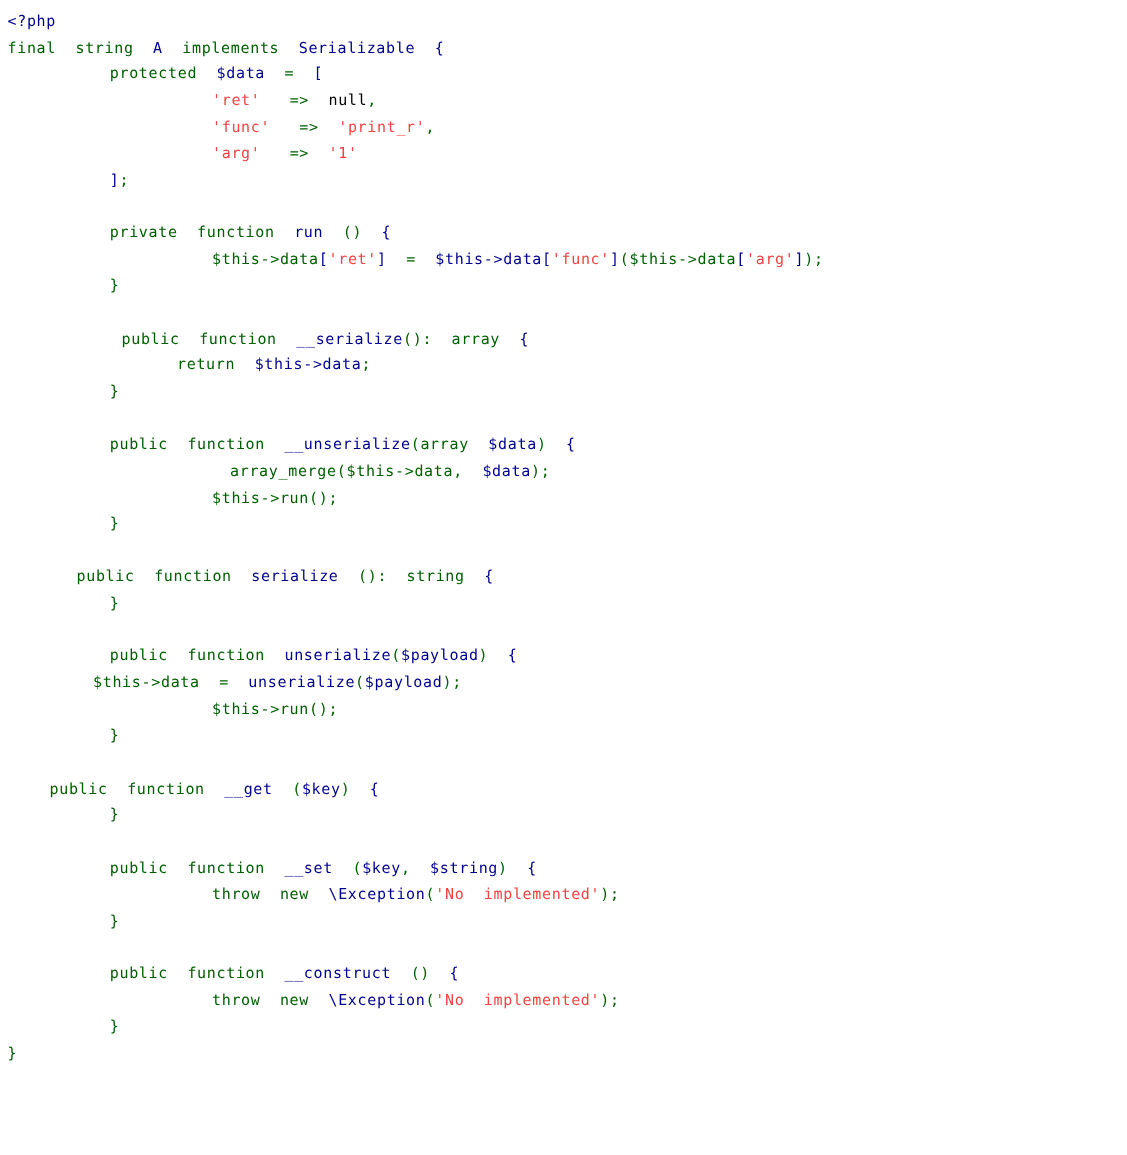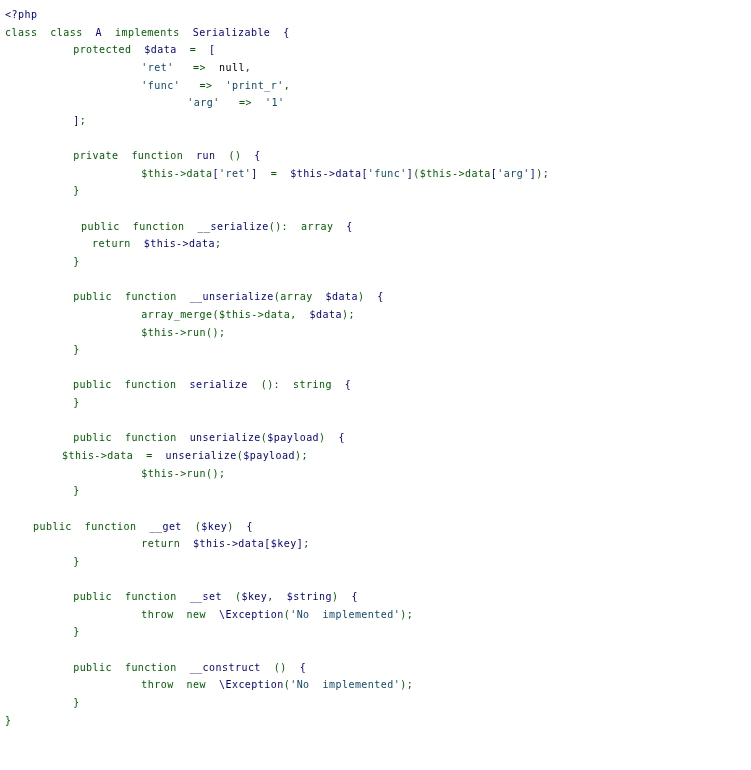--- a/index.html
+++ b/index.html
@@ -34,62 +34,61 @@
     padding-left: 5px;
     margin: 0;
   }
   .code-line:first-child {
     margin-top: 6px;
   }
   .tok { white-space: pre; }
   .tok-kw       { color: #006000; }
   .tok-name     { color: #00008f; }
   .tok-var      { color: #00008f; }
-  .tok-str      { color: #0c4a6e; }
+  .tok-str      { color: #ef4444; }
   .tok-const    { color: #000000; }
   .tok-punct    { color: #006000; }
   .tok-bracket  { color: #00008f; }
   .tok-tag      { color: #00008f; }
   .tok-arrow    { color: #006000; }
 </style>
 </head>
 <body>
 
 <div id="code-listing">
     <div class="code-line" style="padding-left: 5px;"><span class="tok tok-tag">&lt;?php</span></div>
-    <div class="code-line" style="padding-left: 5px;"><span class="tok tok-kw">class  class  </span><span class="tok tok-name">A</span><span class="tok tok-kw">  implements  </span><span class="tok tok-name">Serializable</span><span class="tok tok-kw">  </span><span class="tok tok-bracket">{</span></div>
+    <div class="code-line" style="padding-left: 5px;"><span class="tok tok-kw">final  string  </span><span class="tok tok-name">A</span><span class="tok tok-kw">  implements  </span><span class="tok tok-name">Serializable</span><span class="tok tok-kw">  </span><span class="tok tok-bracket">{</span></div>
     <div class="code-line" style="padding-left: 73.16px;"><span class="tok tok-kw">protected  </span><span class="tok tok-var">$data</span><span class="tok tok-kw">  =  </span><span class="tok tok-bracket">[</span></div>
     <div class="code-line" style="padding-left: 141.32px;"><span class="tok tok-str">'ret'</span><span class="tok tok-arrow">   =&gt; </span><span class="tok tok-const"> null</span><span class="tok tok-punct">,</span></div>
     <div class="code-line" style="padding-left: 141.32px;"><span class="tok tok-str">'func'</span><span class="tok tok-arrow">   =&gt; </span><span class="tok tok-punct"> </span><span class="tok tok-str">'print_r'</span><span class="tok tok-punct">,</span></div>
-    <div class="code-line" style="padding-left: 141.32px; margin-left: 46px;"><span class="tok tok-str">'arg'</span><span class="tok tok-arrow">   =&gt; </span><span class="tok tok-punct"> </span><span class="tok tok-str">'1'</span></div>
+    <div class="code-line" style="padding-left: 141.32px;"><span class="tok tok-str">'arg'</span><span class="tok tok-arrow">   =&gt; </span><span class="tok tok-punct"> </span><span class="tok tok-str">'1'</span></div>
     <div class="code-line" style="padding-left: 73.16px;"><span class="tok tok-bracket">]</span><span class="tok tok-punct">;</span></div>
     <div class="code-line" style="padding-left: 5px;">&nbsp;</div>
     <div class="code-line" style="padding-left: 73.16px;"><span class="tok tok-kw">private  function  </span><span class="tok tok-name">run</span><span class="tok tok-punct">  ()  </span><span class="tok tok-bracket">{</span></div>
     <div class="code-line" style="padding-left: 141.32px;"><span class="tok tok-kw">$this-&gt;data</span><span class="tok tok-bracket">[</span><span class="tok tok-str">'ret'</span><span class="tok tok-bracket">]</span><span class="tok tok-punct">  =  </span><span class="tok tok-name">$this-&gt;data</span><span class="tok tok-bracket">[</span><span class="tok tok-str">'func'</span><span class="tok tok-bracket">]</span><span class="tok tok-punct">(</span><span class="tok tok-kw">$this-&gt;data</span><span class="tok tok-bracket">[</span><span class="tok tok-str">'arg'</span><span class="tok tok-bracket">]</span><span class="tok tok-punct">);</span></div>
     <div class="code-line" style="padding-left: 73.16px;"><span class="tok tok-punct">}</span></div>
     <div class="code-line" style="padding-left: 5px;">&nbsp;</div>
     <div class="code-line" style="padding-left: 81px;"><span class="tok tok-kw">public  function  </span><span class="tok tok-name">__serialize</span><span class="tok tok-punct">():  </span><span class="tok tok-kw">array</span><span class="tok tok-kw">  </span><span class="tok tok-bracket">{</span></div>
-    <div class="code-line" style="padding-left: 92px;"><span class="tok tok-kw">return  </span><span class="tok tok-name">$this-&gt;data</span><span class="tok tok-punct">;</span></div>
+    <div class="code-line" style="padding-left: 118px;"><span class="tok tok-kw">return  </span><span class="tok tok-name">$this-&gt;data</span><span class="tok tok-punct">;</span></div>
     <div class="code-line" style="padding-left: 73.16px;"><span class="tok tok-punct">}</span></div>
     <div class="code-line" style="padding-left: 5px;">&nbsp;</div>
     <div class="code-line" style="padding-left: 73.16px;"><span class="tok tok-kw">public  function  </span><span class="tok tok-name">__unserialize</span><span class="tok tok-punct">(</span><span class="tok tok-kw">array</span><span class="tok tok-kw">  </span><span class="tok tok-var">$data</span><span class="tok tok-punct">)  </span><span class="tok tok-bracket">{</span></div>
-    <div class="code-line" style="padding-left: 141.32px;"><span class="tok tok-kw">array_merge</span><span class="tok tok-punct">(</span><span class="tok tok-kw">$this-&gt;data</span><span class="tok tok-punct">,  </span><span class="tok tok-var">$data</span><span class="tok tok-punct">);</span></div>
+    <div class="code-line" style="padding-left: 141.32px; margin-left: 12px;"><span class="tok tok-kw">array_merge</span><span class="tok tok-punct">(</span><span class="tok tok-kw">$this-&gt;data</span><span class="tok tok-punct">,  </span><span class="tok tok-var">$data</span><span class="tok tok-punct">);</span></div>
     <div class="code-line" style="padding-left: 141.32px;"><span class="tok tok-kw">$this-&gt;run</span><span class="tok tok-punct">();</span></div>
     <div class="code-line" style="padding-left: 73.16px;"><span class="tok tok-punct">}</span></div>
     <div class="code-line" style="padding-left: 5px;">&nbsp;</div>
-    <div class="code-line" style="padding-left: 73px;"><span class="tok tok-kw">public  function  </span><span class="tok tok-name">serialize</span><span class="tok tok-punct">  ():  </span><span class="tok tok-kw">string</span><span class="tok tok-kw">  </span><span class="tok tok-bracket">{</span></div>
+    <div class="code-line" style="padding-left: 51px;"><span class="tok tok-kw">public  function  </span><span class="tok tok-name">serialize</span><span class="tok tok-punct">  ():  </span><span class="tok tok-kw">string</span><span class="tok tok-kw">  </span><span class="tok tok-bracket">{</span></div>
     <div class="code-line" style="padding-left: 73.16px;"><span class="tok tok-punct">}</span></div>
     <div class="code-line" style="padding-left: 5px;">&nbsp;</div>
     <div class="code-line" style="padding-left: 73.16px;"><span class="tok tok-kw">public  function  </span><span class="tok tok-name">unserialize</span><span class="tok tok-punct">(</span><span class="tok tok-var">$payload</span><span class="tok tok-punct">)  </span><span class="tok tok-bracket">{</span></div>
     <div class="code-line" style="padding-left: 62px;"><span class="tok tok-kw">$this-&gt;data</span><span class="tok tok-punct">  =  </span><span class="tok tok-name">unserialize</span><span class="tok tok-punct">(</span><span class="tok tok-var">$payload</span><span class="tok tok-punct">);</span></div>
     <div class="code-line" style="padding-left: 141.32px;"><span class="tok tok-kw">$this-&gt;run</span><span class="tok tok-punct">();</span></div>
     <div class="code-line" style="padding-left: 73.16px;"><span class="tok tok-punct">}</span></div>
     <div class="code-line" style="padding-left: 5px;">&nbsp;</div>
     <div class="code-line" style="padding-left: 33px;"><span class="tok tok-kw">public  function  </span><span class="tok tok-name">__get</span><span class="tok tok-punct">  (</span><span class="tok tok-var">$key</span><span class="tok tok-punct">)  </span><span class="tok tok-bracket">{</span></div>
-    <div class="code-line" style="padding-left: 141.32px;"><span class="tok tok-kw">return  </span><span class="tok tok-name">$this-&gt;data</span><span class="tok tok-bracket">[</span><span class="tok tok-var">$key</span><span class="tok tok-bracket">]</span><span class="tok tok-punct">;</span></div>
     <div class="code-line" style="padding-left: 73.16px;"><span class="tok tok-punct">}</span></div>
     <div class="code-line" style="padding-left: 5px;">&nbsp;</div>
     <div class="code-line" style="padding-left: 73.16px;"><span class="tok tok-kw">public  function  </span><span class="tok tok-name">__set</span><span class="tok tok-punct">  (</span><span class="tok tok-var">$key</span><span class="tok tok-punct">,  </span><span class="tok tok-var">$string</span><span class="tok tok-punct">)  </span><span class="tok tok-bracket">{</span></div>
     <div class="code-line" style="padding-left: 141.32px;"><span class="tok tok-kw">throw  new  </span><span class="tok tok-name">\Exception</span><span class="tok tok-punct">(</span><span class="tok tok-str">'No  implemented'</span><span class="tok tok-punct">);</span></div>
     <div class="code-line" style="padding-left: 73.16px;"><span class="tok tok-punct">}</span></div>
     <div class="code-line" style="padding-left: 5px;">&nbsp;</div>
     <div class="code-line" style="padding-left: 73.16px;"><span class="tok tok-kw">public  function  </span><span class="tok tok-name">__construct</span><span class="tok tok-punct">  ()  </span><span class="tok tok-bracket">{</span></div>
     <div class="code-line" style="padding-left: 141.32px;"><span class="tok tok-kw">throw  new  </span><span class="tok tok-name">\Exception</span><span class="tok tok-punct">(</span><span class="tok tok-str">'No  implemented'</span><span class="tok tok-punct">);</span></div>
     <div class="code-line" style="padding-left: 73.16px;"><span class="tok tok-punct">}</span></div>
     <div class="code-line" style="padding-left: 5px;"><span class="tok tok-punct">}</span></div>

